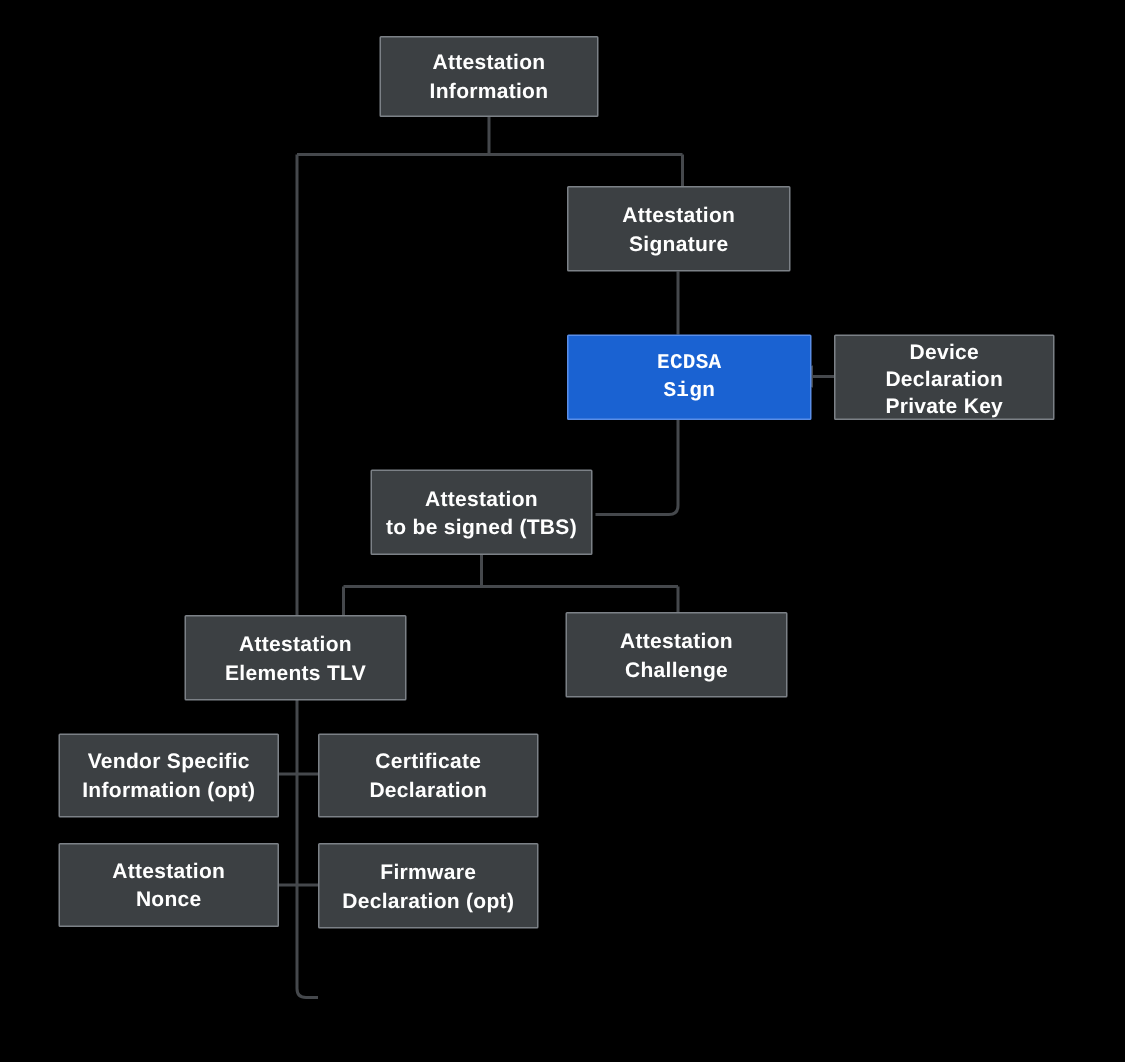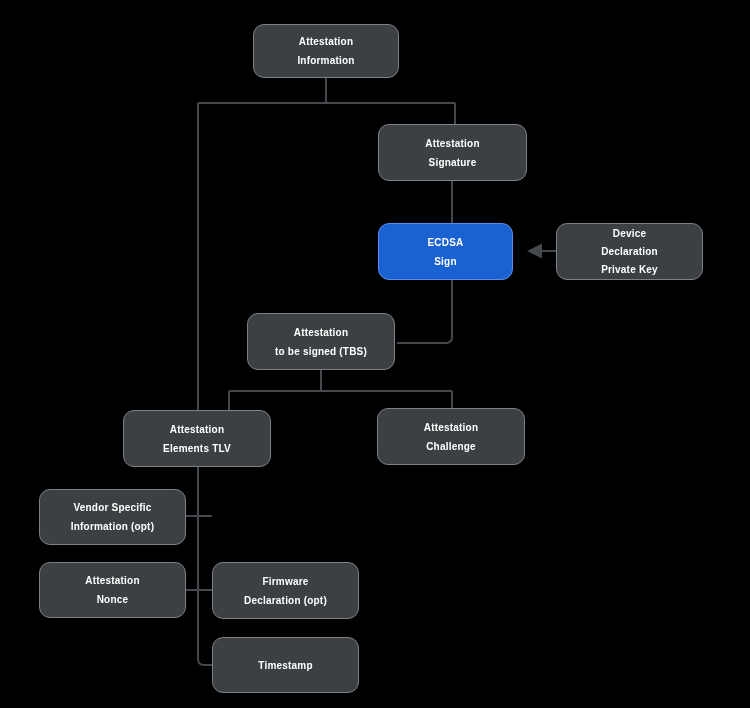--- a/index.html
+++ b/index.html
@@ -25,35 +25,35 @@
     position: absolute;
     z-index: 2;
     box-sizing: border-box;
     display: flex;
     align-items: center;
     justify-content: center;
     text-align: center;
     white-space: pre-line;
     background: #3c4043;
     border: 1.5px solid #7c8187;
-    border-radius: 11px;
+    border-radius: 1px;
     color: #ffffff;
-    font-size: 10px;
+    font-size: 14px;
     font-weight: 700;
     line-height: 19px;
     letter-spacing: 0.2px;
   }
   .node.highlight {
     background: #1a62d2;
     border-color: #5a8ee8;
   }
   
   #n-attestation-information   { left:253px; top:24px;  width:146px; height:54px; }
   #n-attestation-signature     { left:378px; top:124px; width:149px; height:57px; }
-  #n-ecdsa-sign                { left:378px; top:223px; width:135px; height:57px; }
+  #n-ecdsa-sign                { left:378px; top:223px; width:163px; height:57px;font-family:Liberation Mono, monospace; }
   #n-device-key                { left:556px; top:223px; width:147px; height:57px; line-height:18px; }
   #n-attestation-tbs           { left:247px; top:313px; width:148px; height:57px; }
   #n-attestation-elements-tlv  { left:123px; top:410px; width:148px; height:57px; }
   #n-attestation-challenge     { left:377px; top:408px; width:148px; height:57px; }
   #n-vendor-specific           { left:39px;  top:489px; width:147px; height:56px; }
   #n-certificate-declaration   { left:212px; top:489px; width:147px; height:56px; }
   #n-attestation-nonce         { left:39px;  top:562px; width:147px; height:56px; }
   #n-firmware-information      { left:212px; top:562px; width:147px; height:57px; }
   #n-timestamp                 { left:212px; top:637px; width:147px; height:56px; }
 </style>
@@ -112,22 +112,23 @@
 
   <div class="node" id="n-attestation-elements-tlv">Attestation
 Elements TLV</div>
 
   <div class="node" id="n-attestation-challenge">Attestation
 Challenge</div>
 
   <div class="node" id="n-vendor-specific">Vendor Specific
 Information (opt)</div>
 
+  <div class="node" id="n-certificate-declaration">Certificate
+Declaration</div>
 
   <div class="node" id="n-attestation-nonce">Attestation
 Nonce</div>
 
   <div class="node" id="n-firmware-information">Firmware
 Declaration (opt)</div>
 
-  <div class="node" id="n-timestamp">Timestamp</div>
 
 </div>
 
 </body></html>

